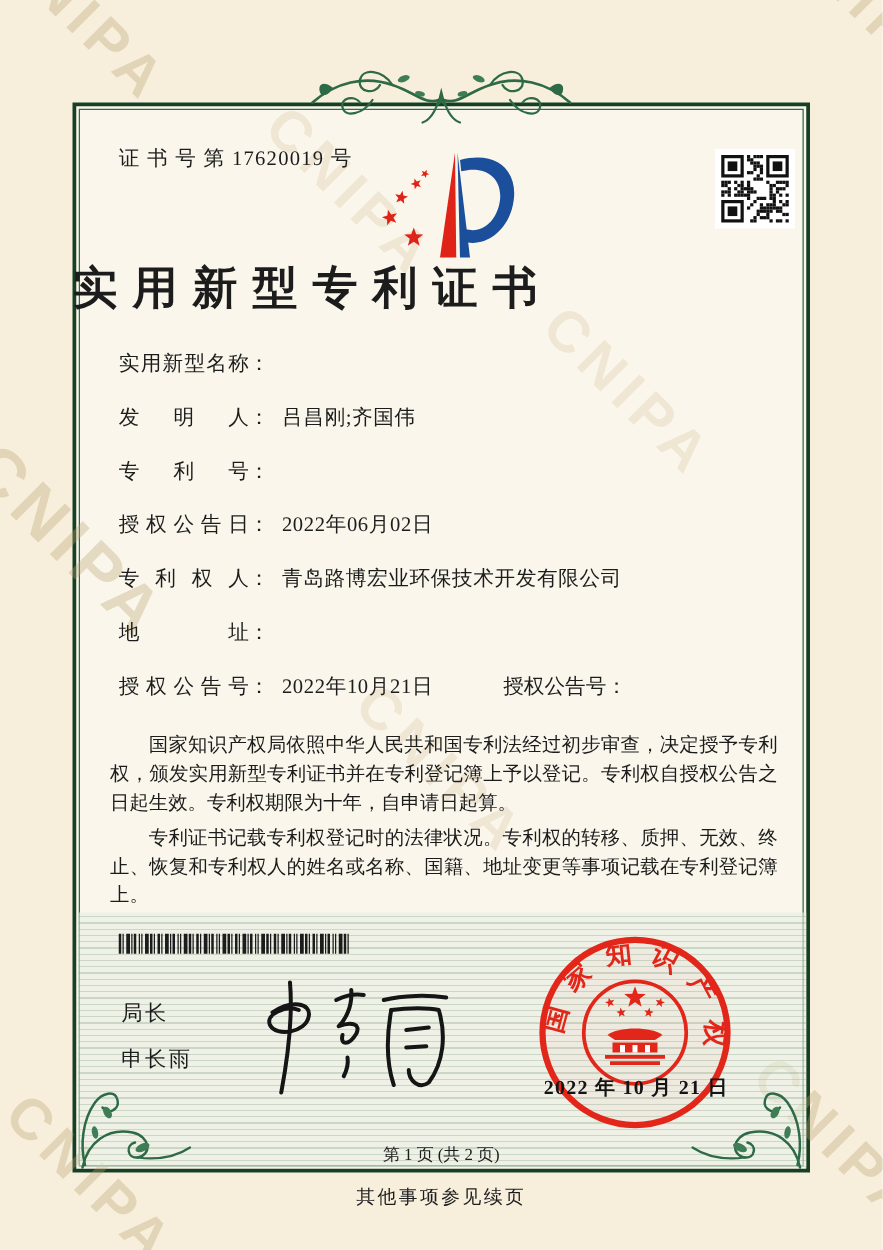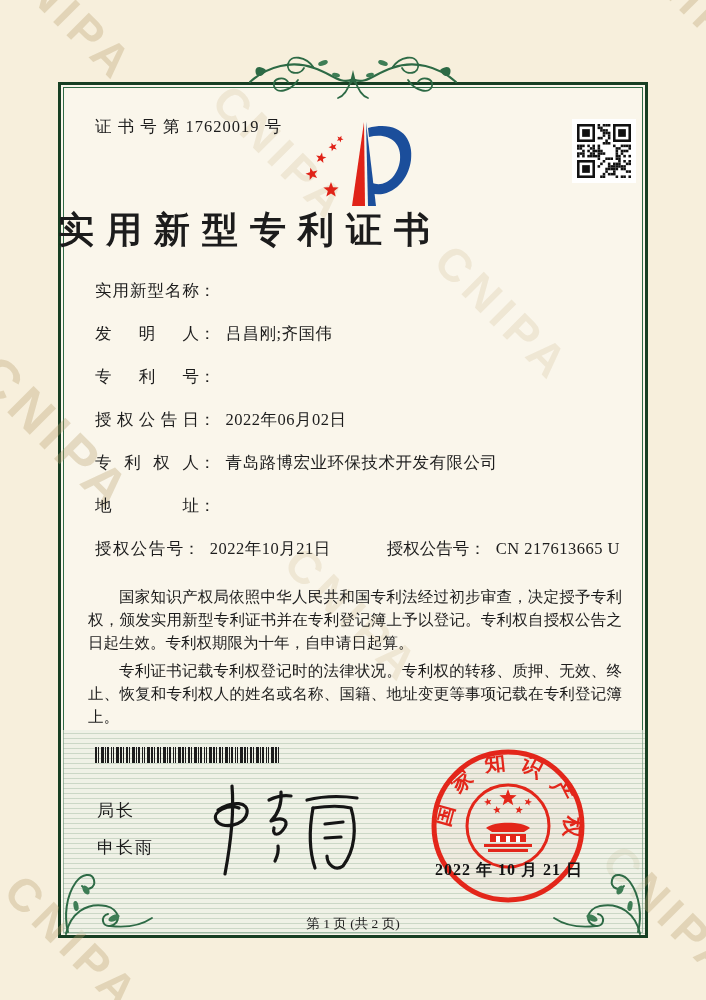--- a/index.html
+++ b/index.html
@@ -282,21 +282,20 @@
       <span class="flabel">地址</span>
         <span class="fcolon">：</span>
     </div>
     <div class="frow">
       <span class="flabel">授权公告号</span>
         <span class="fcolon">：</span>
         <span class="fvalue">2022年10月21日</span>
       <span class="fpair2">
         <span>授权公告号</span>
           <span class="fcolon">：</span>
-          <span class="fvalue">CN 217613665 U</span>
       </span>
     </div>
   </div>
 
   <div class="content paras" style="position:absolute;">
     <p>国家知识产权局依照中华人民共和国专利法经过初步审查，决定授予专利权，颁发实用新型专利证书并在专利登记簿上予以登记。专利权自授权公告之日起生效。专利权期限为十年，自申请日起算。</p>
     <p>专利证书记载专利权登记时的法律状况。专利权的转移、质押、无效、终止、恢复和专利权人的姓名或名称、国籍、地址变更等事项记载在专利登记簿上。</p>
   </div>
 
   <div id="barcode" class="content" style="position:absolute;">
@@ -402,14 +401,15 @@
       <rect x="72" y="90" width="4" height="6" fill="#ffffff"></rect>
       <rect x="82" y="90" width="4" height="6" fill="#ffffff"></rect>
       <rect x="92" y="90" width="4" height="6" fill="#ffffff"></rect>
       <rect x="60" y="98" width="48" height="3" fill="#e3261a"></rect>
       <rect x="64" y="103" width="40" height="3" fill="#e3261a"></rect>
     </g>
   </svg>
   <div class="content seal-date" style="position:absolute;">2022 年 10 月 21 日</div>
 
   <div class="content page-info" style="position:absolute;">第 1 页 (共 2 页)</div>
+  <div class="content cont-note" style="position:absolute;">其他事项参见续页</div>
 
 </div>
 
 </body></html>

